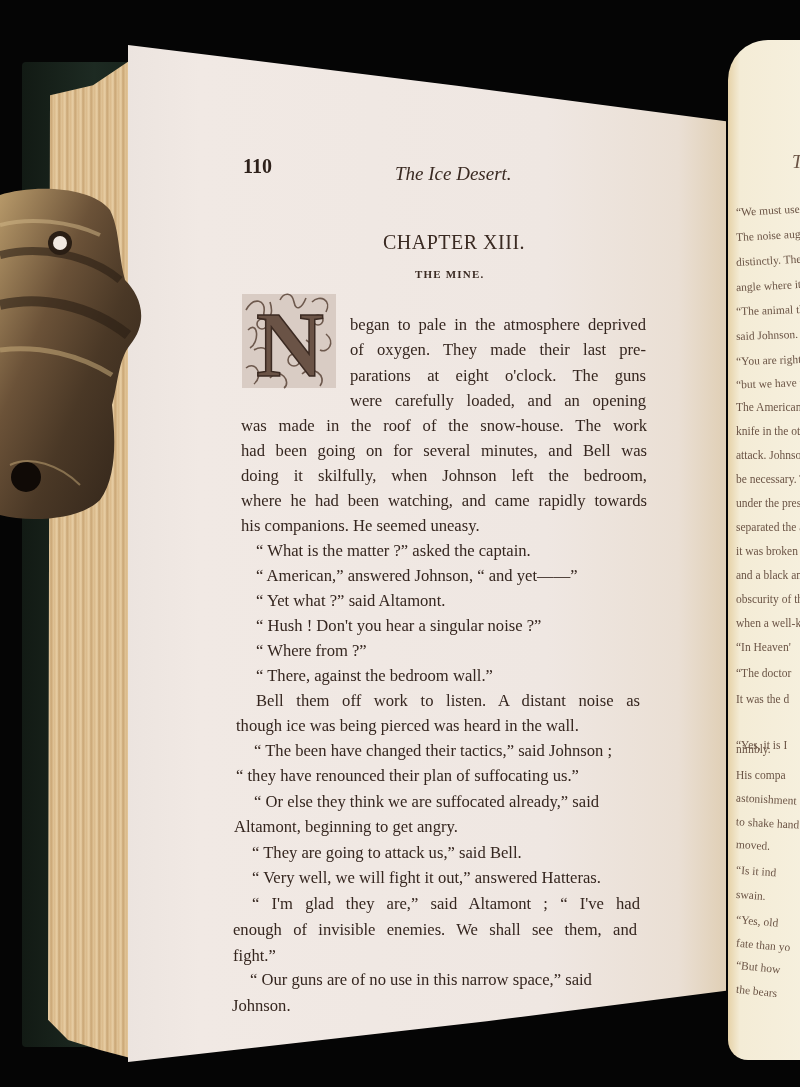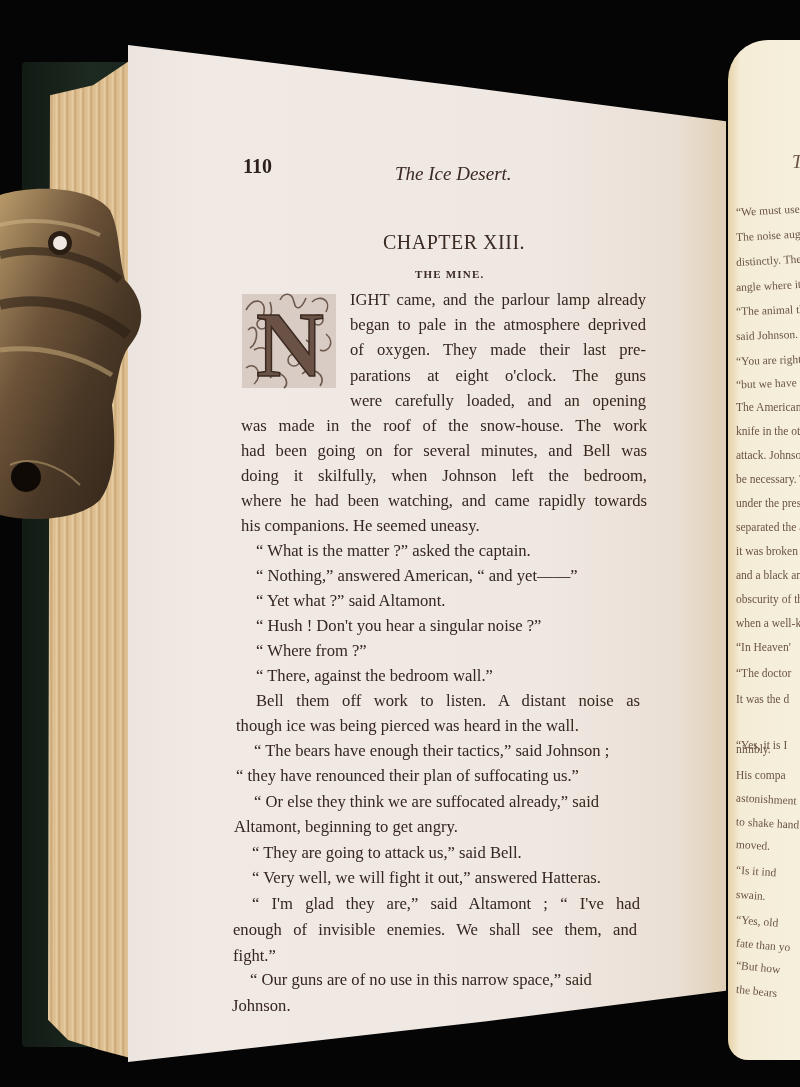--- a/index.html
+++ b/index.html
@@ -129,39 +129,38 @@
         <circle cx="22" cy="34" r="5"></circle>
         <circle cx="78" cy="30" r="5"></circle>
         <circle cx="54" cy="70" r="6"></circle>
         <path d="M14 60 q 10 -6 16 4"></path>
         <path d="M66 50 q 10 6 4 16"></path>
       </g>
       <text x="50" y="86" text-anchor="middle" font-family="Liberation Serif, serif" font-size="94" font-weight="bold" fill="#6a5346" stroke="#3b2a22" stroke-width="1.5">N</text>
     </svg>
   </div>
 
-  <span class="body-line j" style="left:350px;top:290px;width:296px;">IGHT came, and the parlour lamp already</span>
   <span class="body-line j" style="left:350px;top:315px;width:296px;">began to pale in the atmosphere deprived</span>
   <span class="body-line j" style="left:350px;top:340px;width:296px;">of oxygen.  They made their last pre-</span>
   <span class="body-line j" style="left:350px;top:366px;width:296px;">parations at eight o'clock.  The guns</span>
   <span class="body-line j" style="left:350px;top:391px;width:296px;">were carefully loaded, and an opening</span>
   <span class="body-line j" style="left:241px;top:416px;width:406px;">was made in the roof of the snow-house.  The work</span>
   <span class="body-line j" style="left:241px;top:441px;width:406px;">had been going on for several minutes, and Bell was</span>
   <span class="body-line j" style="left:241px;top:466px;width:406px;">doing it skilfully, when Johnson left the bedroom,</span>
   <span class="body-line j" style="left:241px;top:491px;width:406px;">where he had been watching, and came rapidly towards</span>
   <span class="body-line" style="left:241px;top:516px;">his companions.  He seemed uneasy.</span>
   <span class="body-line" style="left:256px;top:541px;">“ What is the matter ?” asked the captain.</span>
-  <span class="body-line" style="left:256px;top:566px;">“ Nothing,” answered American, “ and yet——”</span>
+  <span class="body-line" style="left:256px;top:566px;">“ American,” answered Johnson, “ and yet——”</span>
   <span class="body-line" style="left:256px;top:591px;">“ Yet what ?” said Altamont.</span>
   <span class="body-line" style="left:256px;top:616px;">“ Hush !   Don't you hear a singular noise ?”</span>
   <span class="body-line" style="left:256px;top:641px;">“ Where from ?”</span>
   <span class="body-line" style="left:256px;top:666px;">“ There, against the bedroom wall.”</span>
   <span class="body-line j" style="left:256px;top:691px;width:384px;">Bell them off work to listen.  A distant noise as</span>
   <span class="body-line" style="left:236px;top:716px;">though ice was being pierced was heard in the wall.</span>
-  <span class="body-line" style="left:254px;top:741px;">“ The bears have enough their tactics,” said Johnson ;</span>
+  <span class="body-line" style="left:254px;top:741px;">“ The been have changed their tactics,” said Johnson ;</span>
   <span class="body-line" style="left:236px;top:766px;">“ they have renounced their plan of suffocating us.”</span>
   <span class="body-line" style="left:254px;top:792px;">“ Or else they think we are suffocated already,” said</span>
   <span class="body-line" style="left:234px;top:817px;">Altamont, beginning to get angry.</span>
   <span class="body-line" style="left:252px;top:843px;">“ They are going to attack us,” said Bell.</span>
   <span class="body-line" style="left:252px;top:868px;">“ Very well, we will fight it out,” answered Hatteras.</span>
   <span class="body-line j" style="left:252px;top:894px;width:388px;">“ I'm glad they are,” said Altamont ; “ I've had</span>
   <span class="body-line j" style="left:233px;top:920px;width:404px;">enough of invisible enemies.  We shall see them, and</span>
   <span class="body-line" style="left:233px;top:946px;">fight.”</span>
   <span class="body-line" style="left:250px;top:970px;">“ Our guns are of no use in this narrow space,” said</span>
   <span class="body-line" style="left:232px;top:996px;">Johnson.</span>

